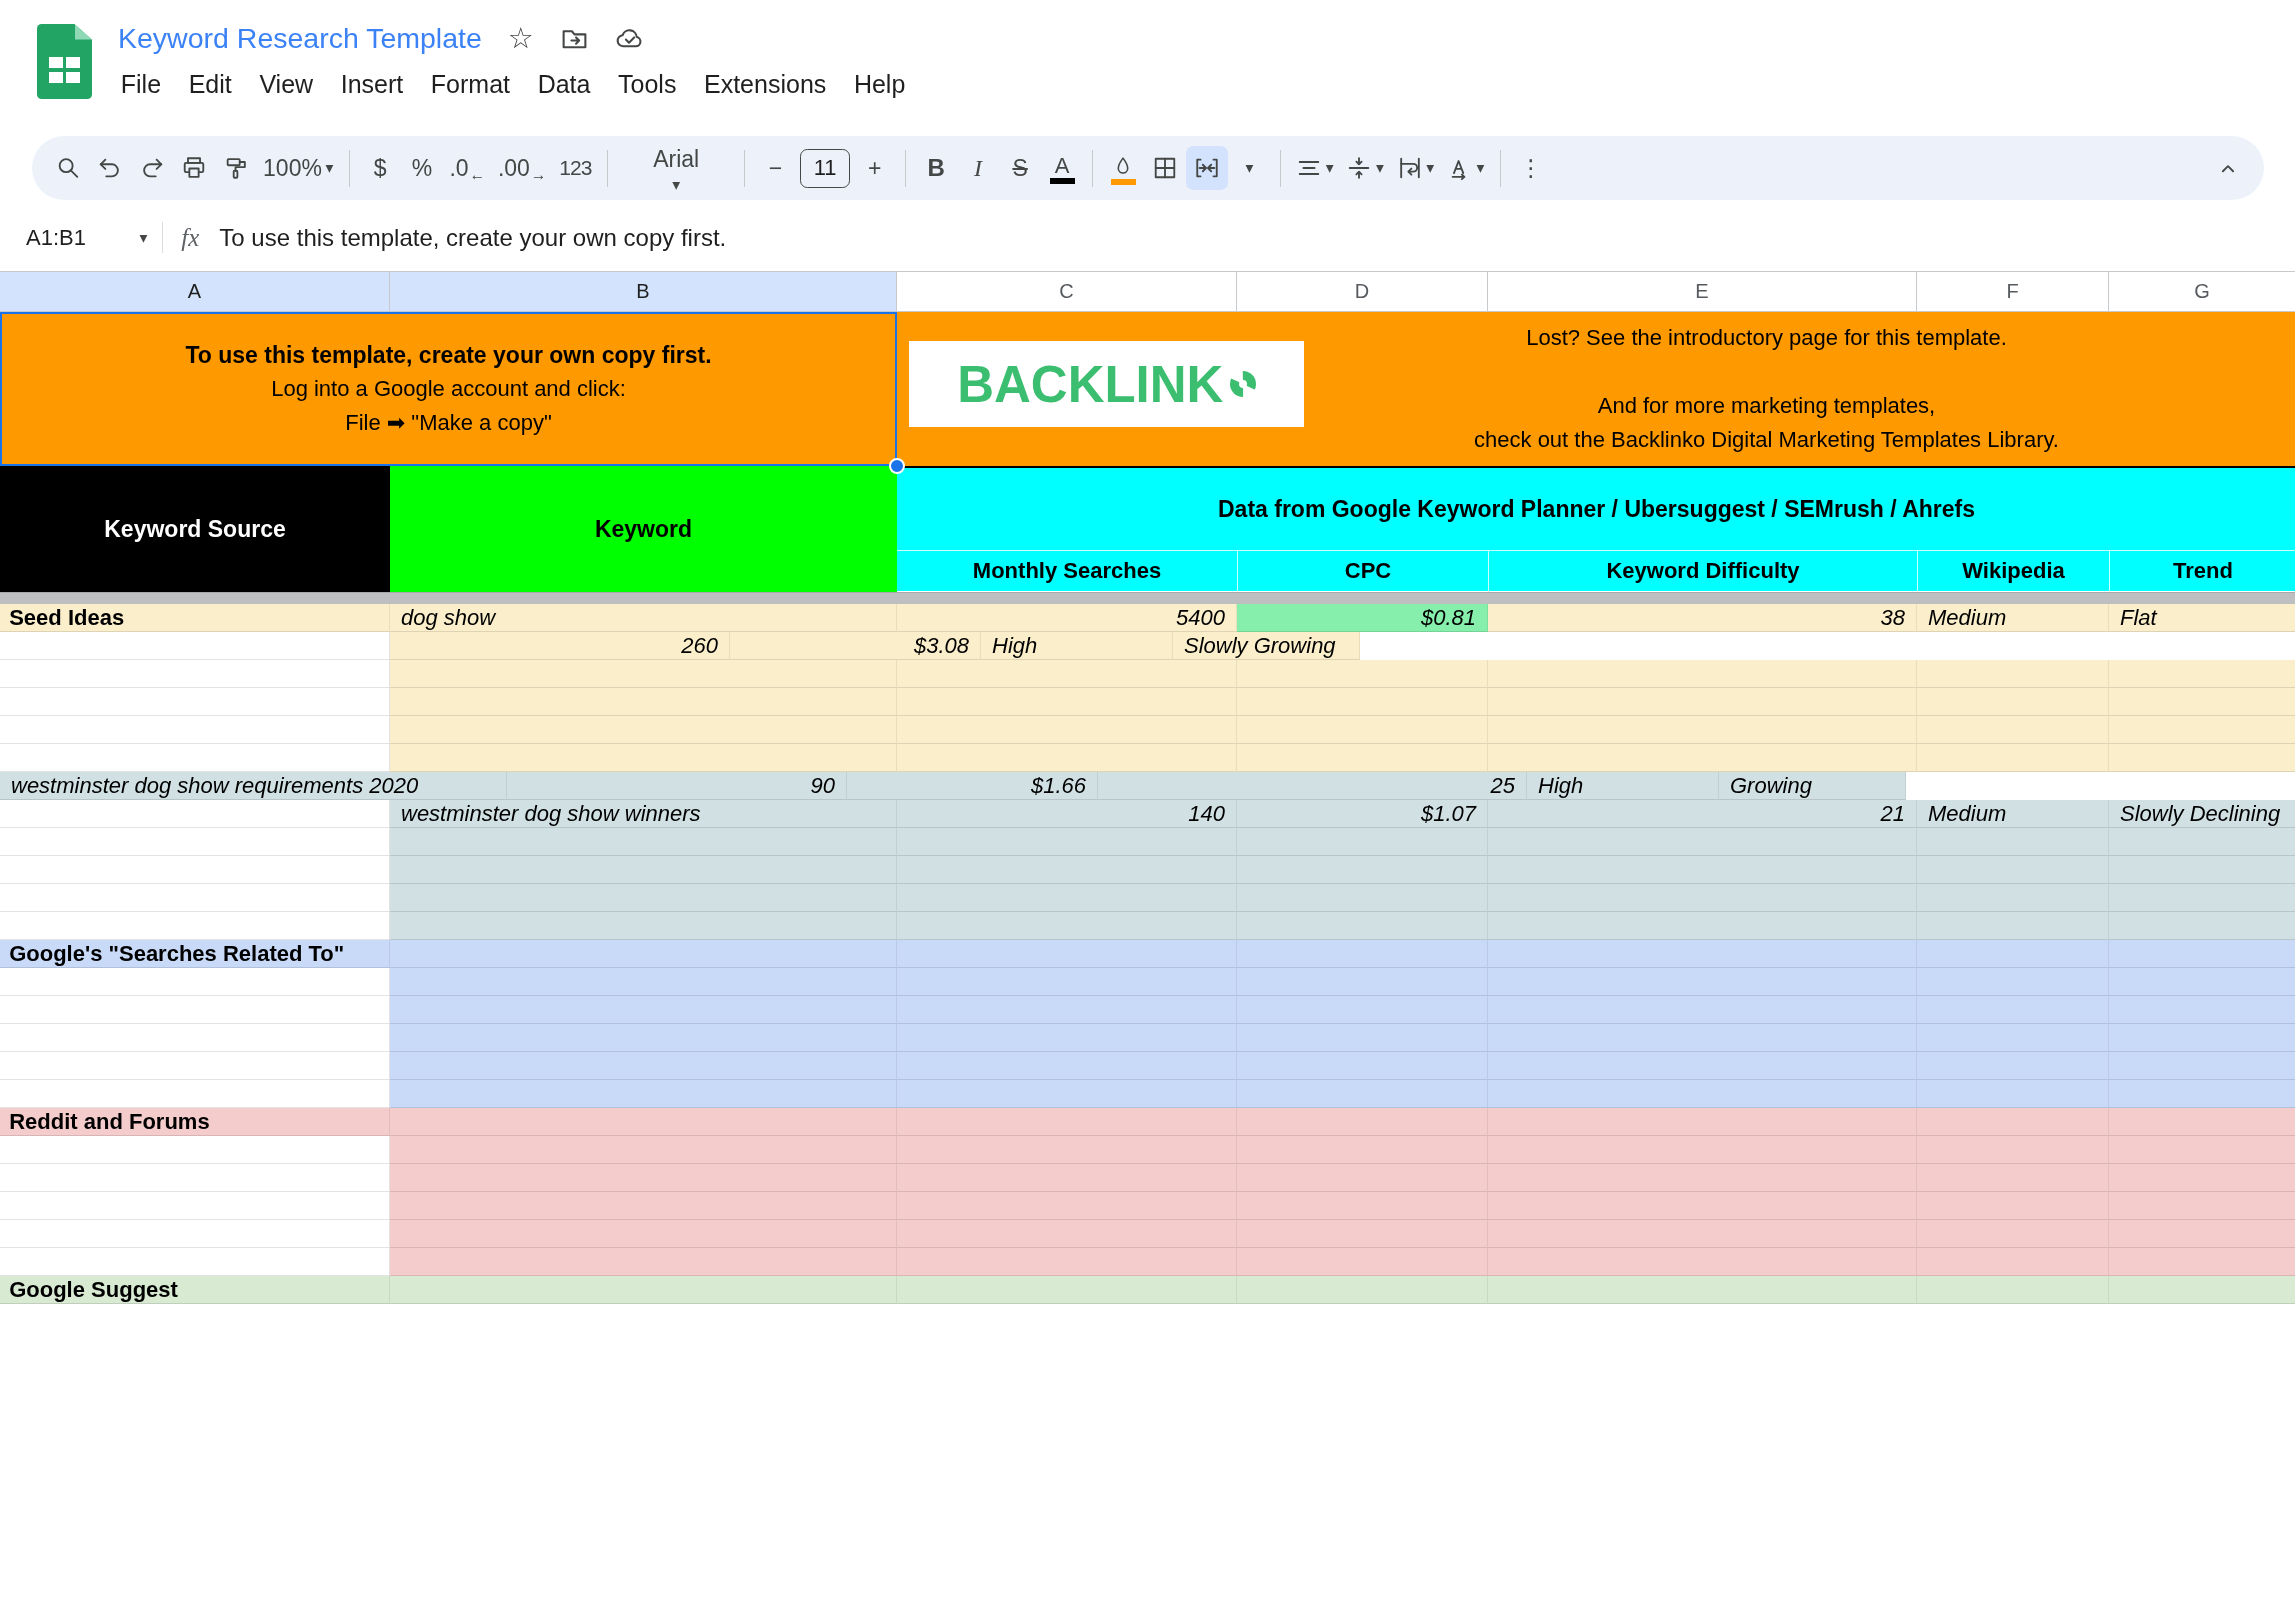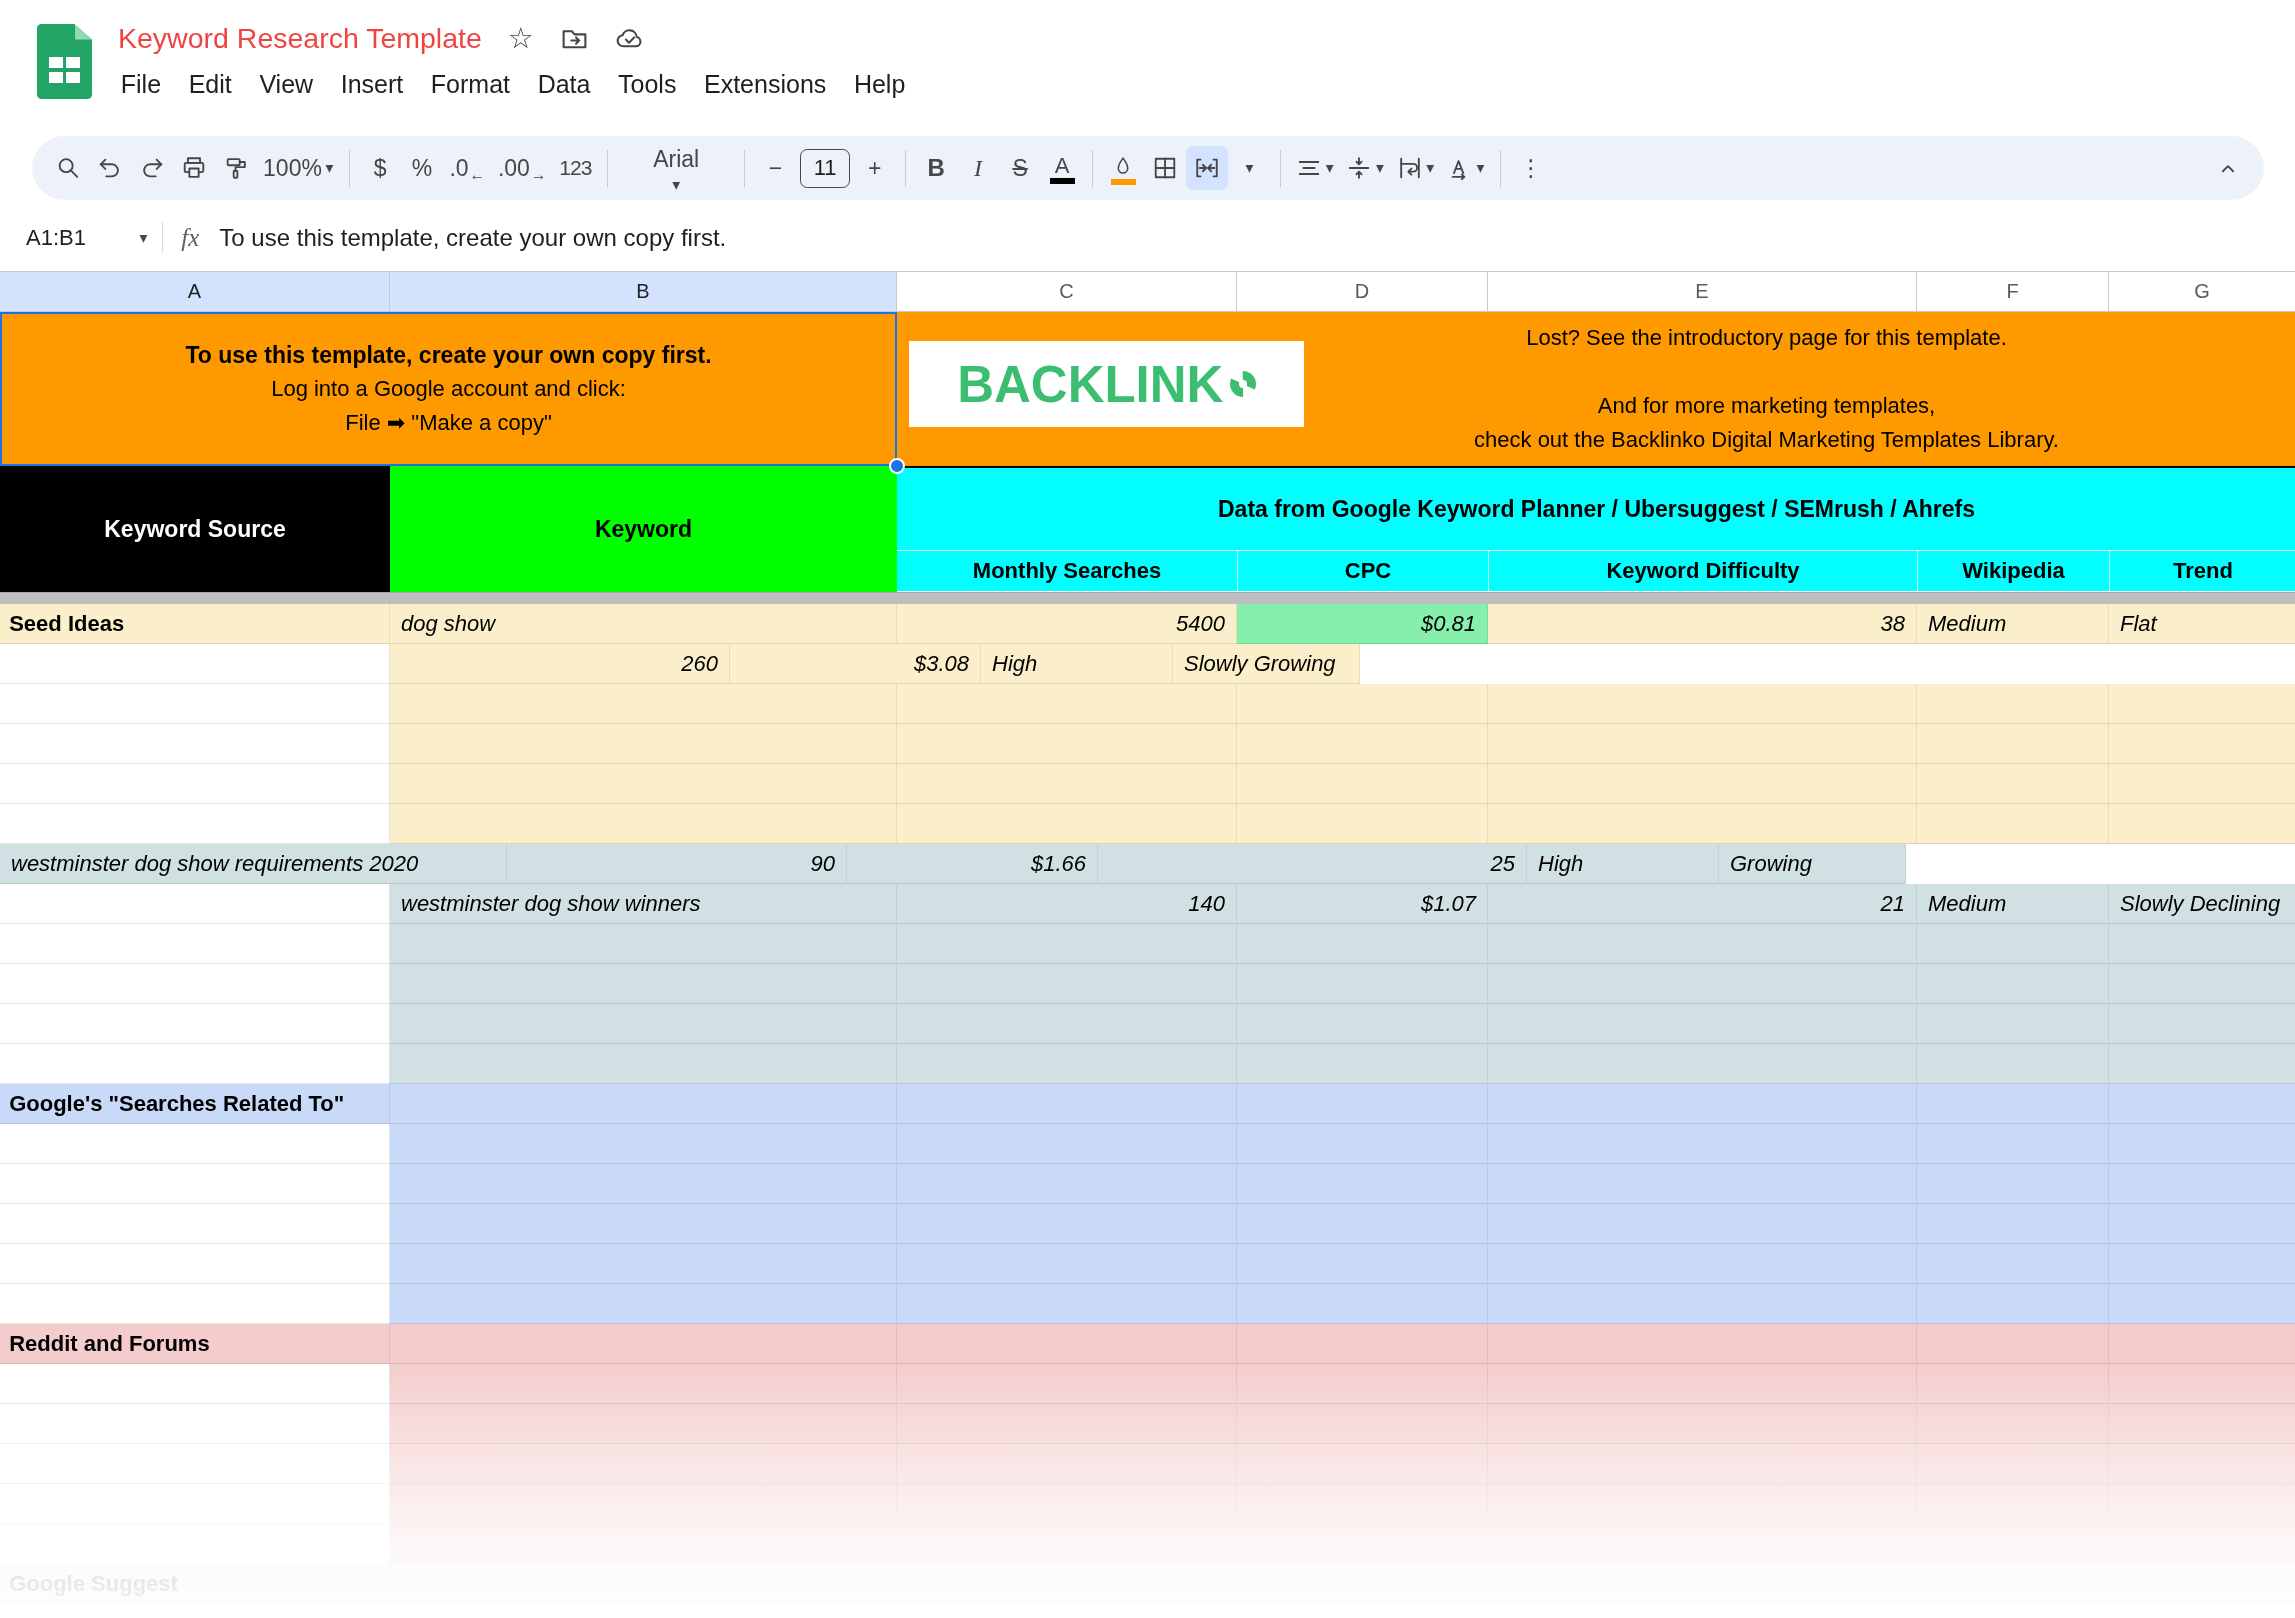--- a/index.html
+++ b/index.html
@@ -14,21 +14,21 @@
   .sheets-logo { position:absolute; left:37px; top:24px; width:55px; height:75px;
     background:var(--sheets-green); border-radius:4.6px;
     clip-path:polygon(0 0,68% 0,100% 21%,100% 100%,0 100%); }
   .sheets-logo .fold { position:absolute; right:0; top:0; width:17.4px; height:15.6px;
     background:#8fd9b6; clip-path:polygon(0 0,100% 100%,0 100%); }
   .sheets-logo .tbl { position:absolute; left:12px; top:33px; width:31px; height:26px;
     display:grid; grid-template-columns:1fr 1fr; grid-template-rows:1fr 1fr; gap:3.7px; }
   .sheets-logo .tbl div { background:#fff; }
 
   .title-row { position:absolute; left:118px; top:16.5px; height:44px; display:flex; align-items:center; gap:26px; }
-  .doc-title { font-size:28.5px; color:#ef4444;text-align:center; }
+  .doc-title { font-size:28.5px; color:#3b82f6;text-align:center; }
   .t-icon { color:var(--icon); font-size:29px; line-height:1; display:flex; align-items:center; }
   .t-icon svg { width:29px; height:29px; stroke:var(--icon); stroke-width:2; fill:none; stroke-linecap:round; stroke-linejoin:round; }
 
   .menu-bar { position:absolute; left:107px; top:64px; display:flex; }
   .menu-item { font-size:25px; color:#1f1f1f; padding:5.5px 13.8px; border-radius:7.3px; cursor:default; }
 
   
   .toolbar { position:absolute; left:32px; top:136px; width:2232px; height:64px;
     background:var(--toolbar-bg); border-radius:32px; display:flex; align-items:center; padding:0 14.7px; }
   .tbtn { height:44px; min-width:42px; padding:0 6.4px; display:flex; align-items:center; justify-content:center;
@@ -96,21 +96,21 @@
   .hdr-data { height:84px; background:var(--cyan); border-top:2.8px solid #000;
     display:flex; align-items:center; justify-content:center; font-weight:700; font-size:23px; color:#000; }
   .subhdr { height:41px; display:flex; }
   .subcell { height:100%; background:var(--cyan); display:flex; align-items:center; justify-content:center;
     font-weight:700; font-size:22px; color:#000;
     border-left:0.9px solid rgba(255,255,255,.8); border-top:0.9px solid rgba(255,255,255,.8); }
   .subcell:first-child { border-left:none; }
 
   .frozen-bar { height:12px; background:#bdbfc1; border-top:0.9px solid #a6a8ab; }
 
-  .row { display:flex; height:40px; }
+  .row { display:flex; height:28px; }
   .cell { border-right:0.9px solid rgba(0,0,0,.07); border-bottom:0.9px solid rgba(0,0,0,.11);
     font-size:22px; color:#000; display:flex; align-items:center; overflow:hidden; white-space:nowrap; }
   .c0 { font-weight:700; padding-left:9.2px; }
   .c0.awhite { background:#fff !important; border-right:0.9px solid #e2e2e2; border-bottom:0.9px solid #e2e2e2; }
   .c1, .c5, .c6 { font-style:italic; padding-left:11px; }
   .c2, .c3, .c4 { font-style:italic; justify-content:flex-end; padding-right:11px; }
 
   .sel-rect { position:absolute; left:0; top:0; width:897px; height:154px;
     border:2.8px solid var(--accent); pointer-events:none; z-index:5; }
   .handle { position:absolute; right:-10px; bottom:-10px; width:16.5px; height:16.5px; border-radius:50%;

